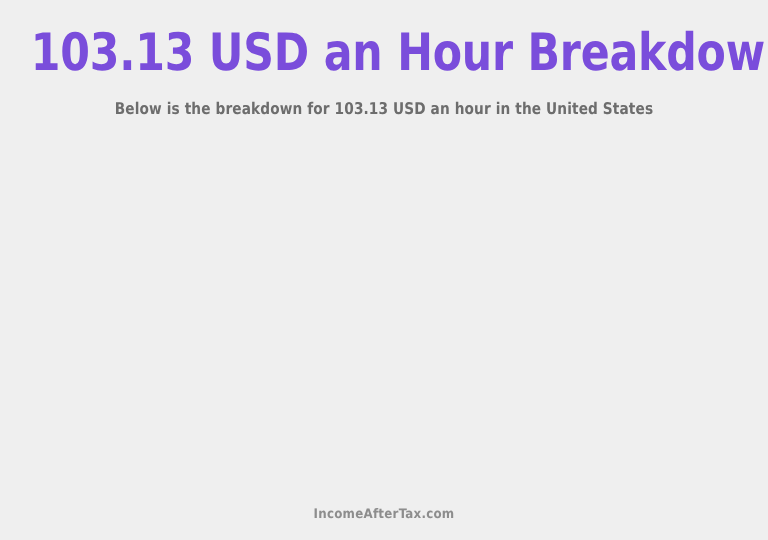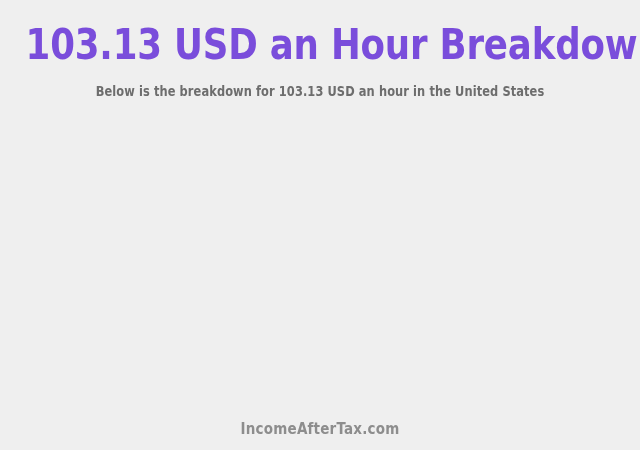--- a/index.html
+++ b/index.html
@@ -55,21 +55,21 @@
     min-height: 0;
   }
   .footer {
     text-align: center;
     padding-bottom: 12px;
   }
   .site-credit {
     margin: 0;
     color: #8d8d8d;
     font-family: "Liberation Sans Narrow", "DejaVu Sans Condensed", "Liberation Sans", sans-serif;
-    font-size: 15px;
+    font-size: 11px;
     font-weight: bold;
     line-height: 18px;
     letter-spacing: 0.2px;
     white-space: nowrap;
   }
 </style>
 </head>
 <body>
 
 <div class="page">

